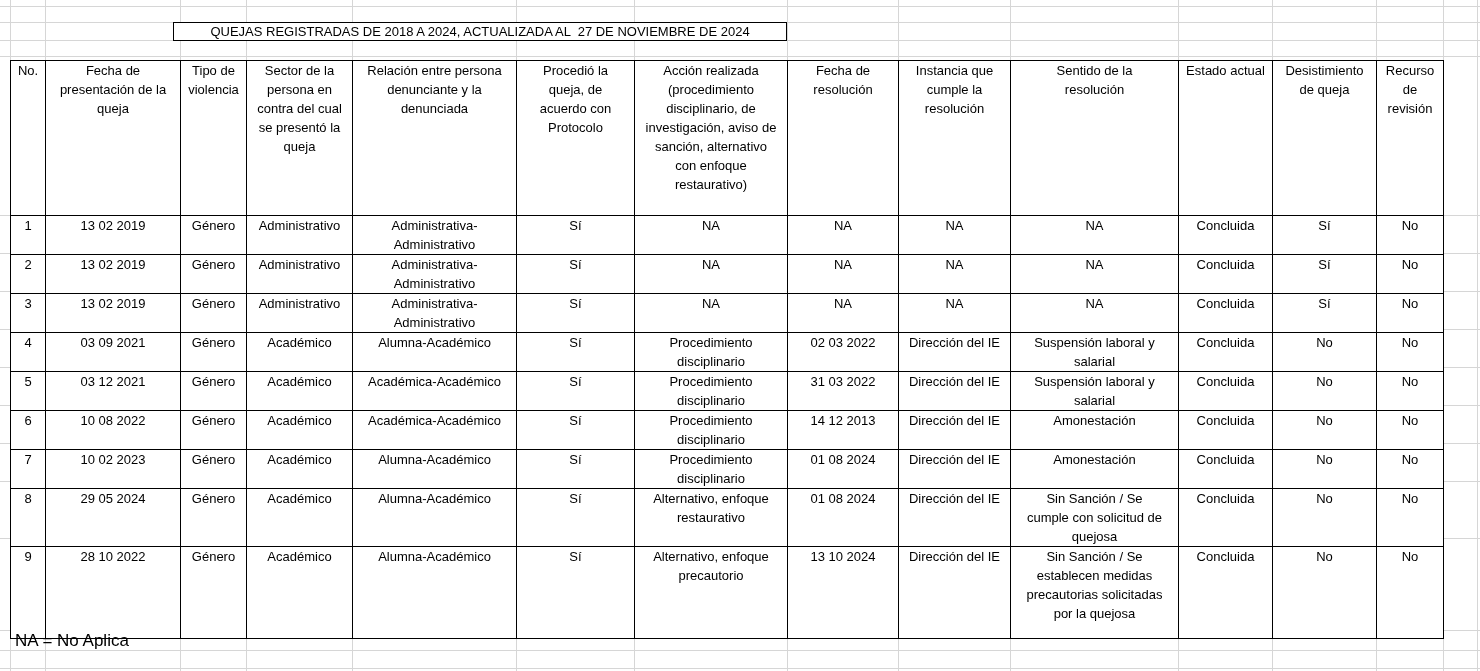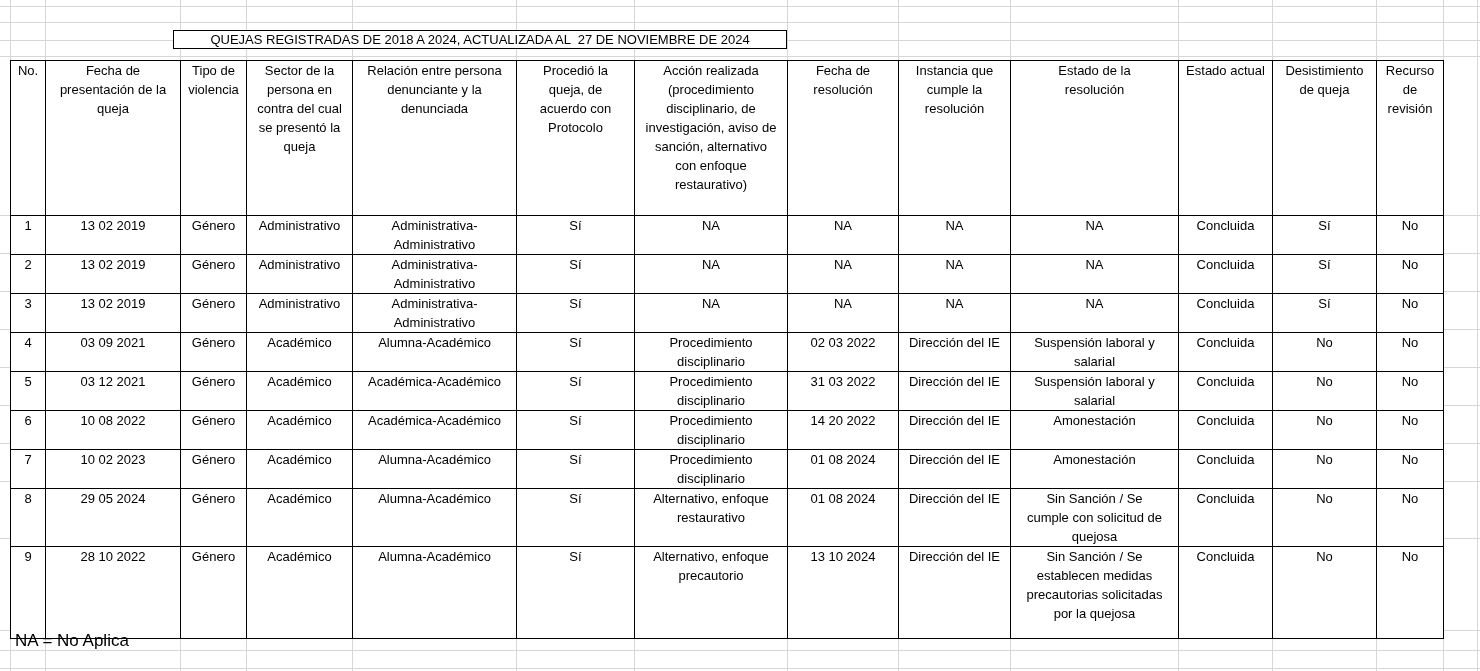--- a/index.html
+++ b/index.html
@@ -6,21 +6,20 @@
   .canvas {
     position:relative; width:1480px; height:671px; background:#ffffff;
     font-family:"Liberation Sans", sans-serif; color:#000; overflow:hidden;
   }
   .gridline { position:absolute; background:#d6d6d6; }
   .title-cell {
     position:absolute; left:173px; top:22px; width:614px; height:19px;
     box-sizing:border-box; background:#ffffff; border:1px solid #000;
     font-size:13px; line-height:16px; display:flex; align-items:center; justify-content:center;
     white-space:pre;
-    margin-top:8px;
   }
   table.sheet {
     position:absolute; left:10px; top:60px;
     border-collapse:collapse; table-layout:fixed; background:#ffffff;
   }
   table.sheet th, table.sheet td {
     border:1px solid #000; font-weight:normal; font-size:13px; line-height:19px;
     text-align:center; vertical-align:top; padding:0 2px;
     white-space:pre-line; overflow:hidden; box-sizing:border-box;
   }
@@ -116,21 +115,21 @@
 disciplinario, de
 investigación, aviso de
 sanción, alternativo
 con enfoque
 restaurativo)</th>
           <th>Fecha de
 resolución</th>
           <th>Instancia que
 cumple la
 resolución</th>
-          <th>Estado de la
+          <th>Sentido de la
 resolución</th>
           <th>Estado actual</th>
           <th>Desistimiento
 de queja</th>
           <th>Recurso
 de
 revisión</th>
         </tr>
     </thead>
     <tbody id="table-body">
@@ -218,21 +217,21 @@
         </tr>
         <tr>
           <td>6</td>
           <td>10 08 2022</td>
           <td>Género</td>
           <td>Académico</td>
           <td>Académica-Académico</td>
           <td>Sí</td>
           <td>Procedimiento
 disciplinario</td>
-          <td>14 20 2022</td>
+          <td>14 12 2013</td>
           <td>Dirección del IE</td>
           <td>Amonestación</td>
           <td>Concluida</td>
           <td>No</td>
           <td>No</td>
         </tr>
         <tr>
           <td>7</td>
           <td>10 02 2023</td>
           <td>Género</td>

